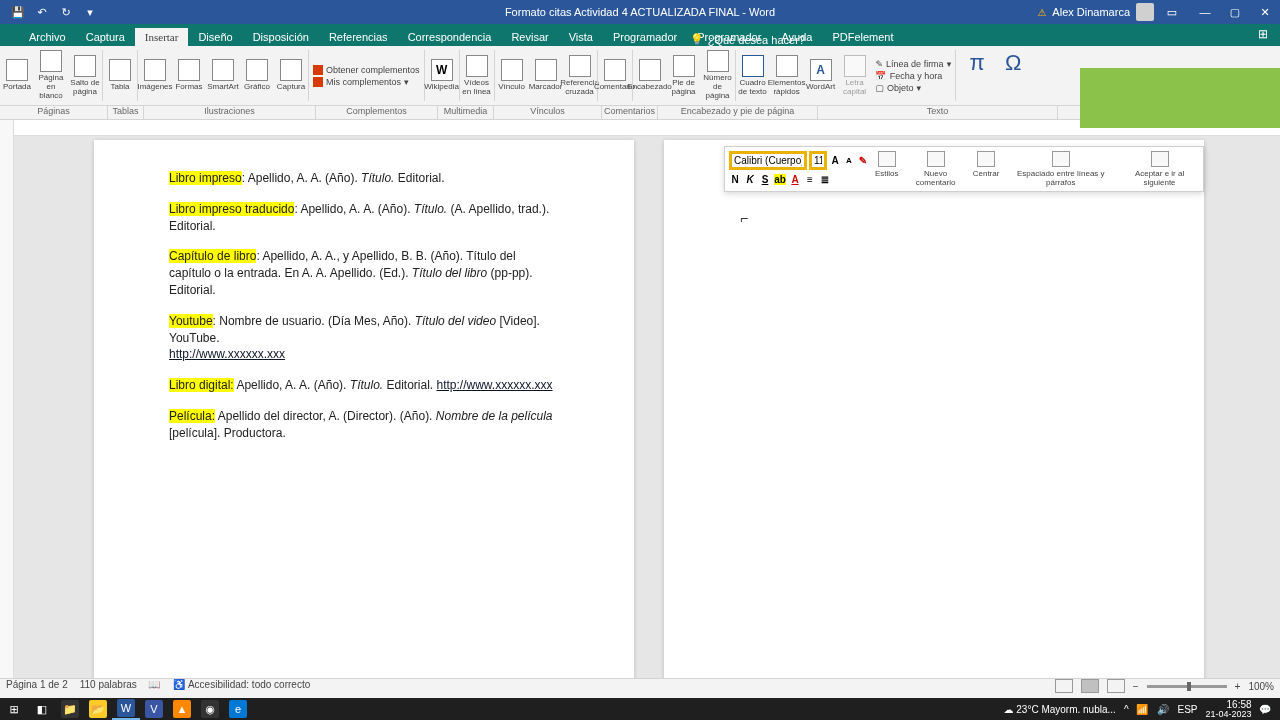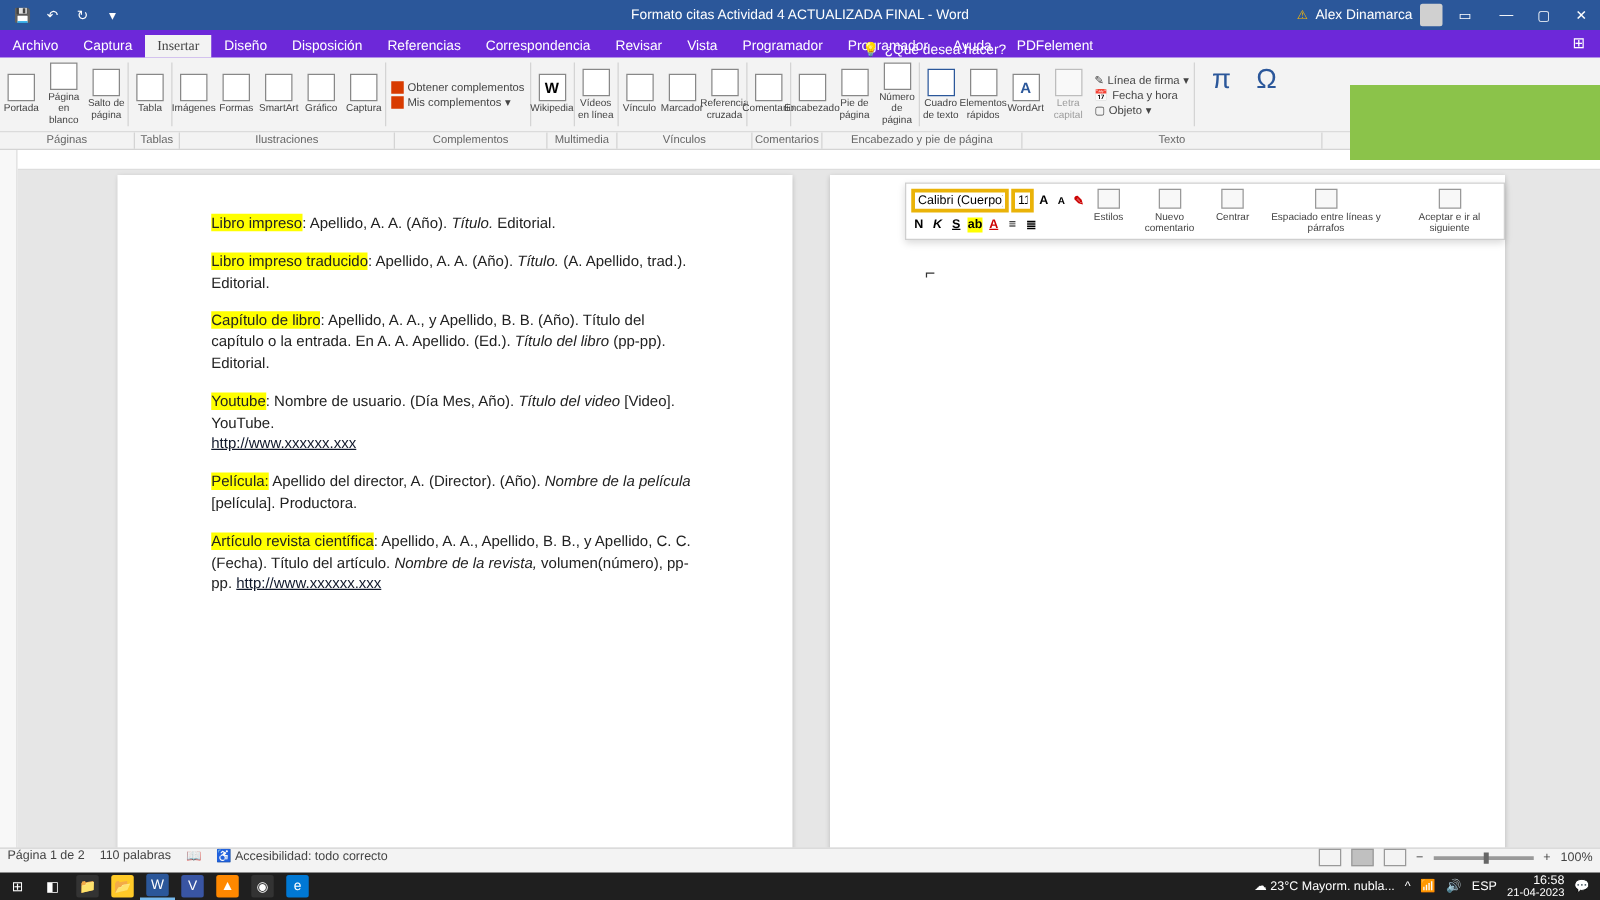--- a/index.html
+++ b/index.html
@@ -11,21 +11,21 @@
 .title-bar .qat-btn { width: 16px; height: 16px; display: flex; align-items: center; justify-content: center; font-size: 11px; cursor: pointer; }
 .title { position: absolute; left: 50%; transform: translateX(-50%); font-size: 11px; }
 .title-right { position: absolute; right: 0; display: flex; align-items: center; gap: 10px; }
 .user-badge { display: flex; align-items: center; gap: 6px; font-size: 11px; }
 .warn-icon { color: #ffb900; font-size: 10px; }
 .avatar { width: 18px; height: 18px; background: #d0d0d0; border-radius: 2px; }
 .win-controls { display: flex; }
 .win-btn { width: 30px; height: 24px; display: flex; align-items: center; justify-content: center; cursor: pointer; font-size: 11px; }
 
 
-.menu-tabs { height: 22px; background: #6d28d9; display: flex; align-items: flex-end; color: #fff; padding-left: 0; position: relative; }
+.menu-tabs { height: 22px; background: #0f766e; display: flex; align-items: flex-end; color: #fff; padding-left: 19px; position: relative; }
 .menu-tab { padding: 3px 10px; font-size: 11px; cursor: pointer; }
 .menu-tab.active { background: #f3f3f3; color: #444; font-family: Liberation Serif, serif; }
 .tell-me { position: absolute; left: 690px; font-size: 11px; display: flex; gap: 4px; align-items: center; }
 .share-btn { position: absolute; right: 8px; top: 3px; width: 14px; height: 14px; }
 
 
 .ribbon { height: 60px; background: #f3f3f3; border-bottom: 1px solid #d4d4d4; display: flex; }
 .ribbon-big { width: 34px; display: flex; flex-direction: column; align-items: center; justify-content: center; padding: 2px 1px; cursor: pointer; }
 .ribbon-big-icon { width: 22px; height: 22px; border: 1px solid #888; background: #fff; margin-bottom: 2px; position: relative; }
 .ribbon-big-label { font-size: 8px; text-align: center; line-height: 1.1; color: #444; }
@@ -258,22 +258,22 @@
 <div class="ruler-v"></div>
 
 <div class="doc-area">
   <div class="ruler-h"></div>
   <div class="pages-row">
     <div class="page">
       <p class="doc-para"><span class="hl">Libro impreso</span><span>: Apellido, A. A. (Año). </span><span class="it">Título.</span><span> Editorial.</span></p>
       <p class="doc-para"><span class="hl">Libro impreso traducido</span><span>: Apellido, A. A. (Año). </span><span class="it">Título.</span><span> (A. Apellido, trad.). Editorial.</span></p>
       <p class="doc-para"><span class="hl">Capítulo de libro</span><span>: Apellido, A. A., y Apellido, B. B. (Año). Título del capítulo o la entrada. En A. A. Apellido. (Ed.). </span><span class="it">Título del libro</span><span> (pp-pp). Editorial.</span></p>
       <p class="doc-para"><span class="hl">Youtube</span><span>: Nombre de usuario. (Día Mes, Año). </span><span class="it">Título del video</span><span> [Video]. YouTube. </span><br><span class="lnk">http://www.xxxxxx.xxx</span></p>
+      <p class="doc-para"><span class="hl">Libro digital:</span><span> Apellido, A. A. (Año). </span><span class="it">Título.</span><span> Editorial. </span><span class="lnk">http://www.xxxxxx.xxx</span></p>
       <p class="doc-para"><span class="hl">Película:</span><span> Apellido del director, A. (Director). (Año). </span><span class="it">Nombre de la película</span><span> [película]. Productora.</span></p>
-      <p class="doc-para"><span class="hl">Artículo revista científica</span><span>: Apellido, A. A., Apellido, B. B., y Apellido, C. C. (Fecha). Título del artículo. </span><span class="it">Nombre de la revista,</span><span> volumen(número), pp-pp. </span><span class="lnk">http://www.xxxxxx.xxx</span></p>
     </div>
     <div class="page2">
       <div class="mini-tb">
         <div style="display:flex;flex-direction:column">
           <div class="mini-font-row">
             <input class="mini-input" style="width: 78px;" value="Calibri (Cuerpo)">
             <input class="mini-input" style="width: 18px;" value="11">
             <span class="mini-b">A</span>
             <span class="mini-b" style="font-size:8px">A</span>
             <span class="mini-b" style="color:#c00">✎</span>

